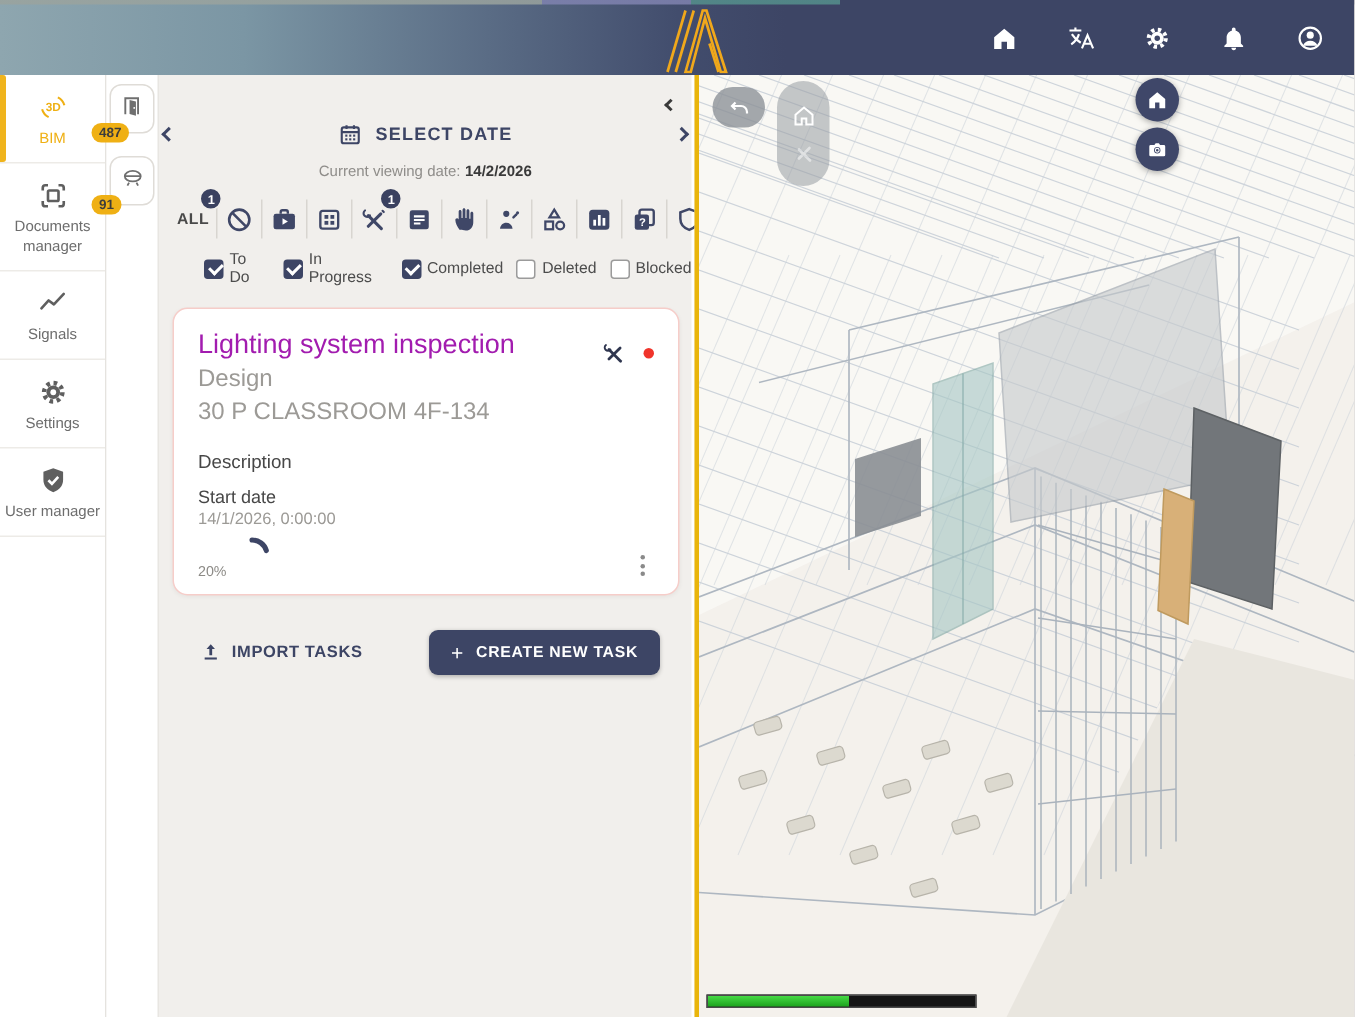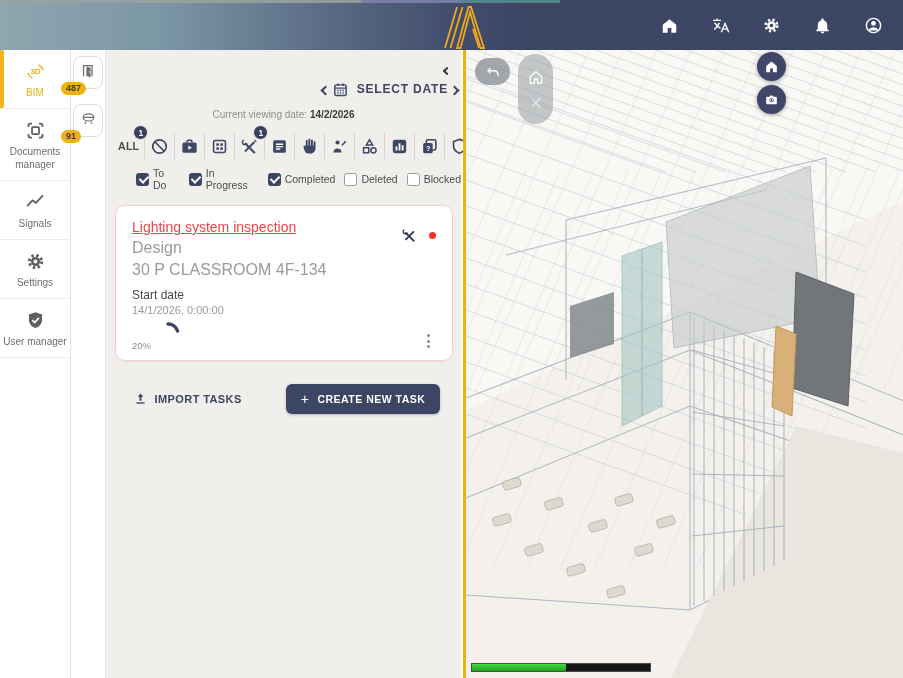--- a/index.html
+++ b/index.html
@@ -34,21 +34,21 @@
   .tool-badge{position:absolute;left:-13px;bottom:-7px;background:#EFB014;color:#3c3c3c;font-size:9px;font-weight:bold;
     border-radius:9px;padding:2px 5px;line-height:1;}
 
   
   .task-panel{position:absolute;top:50px;left:106px;width:357px;bottom:0;background:#f1efec;border-right:2px solid #fff;}
   .chev{display:inline-block;width:7px;height:7px;border-left:2px solid #3d4565;border-bottom:2px solid #3d4565;}
   .chev.left{transform:rotate(45deg);}
   .chev.right{transform:rotate(225deg);}
   .collapse-btn{position:absolute;top:8px;right:9px;cursor:pointer;padding:2px;}
   .collapse-btn .chev{width:6px;height:6px;border-color:#3a3a3a;}
-  .date-row{margin-top:27px;display:flex;justify-content:flex-end;align-items:center;}
+  .date-row{margin-top:27px;display:flex;justify-content:space-between;align-items:center;gap:15px;}
   .date-row .nav{cursor:pointer;padding:3px;}
   .date-main{display:flex;align-items:center;gap:8px;cursor:pointer;}
   .date-main svg{width:17px;height:17px;color:#3d4565;}
   .date-label{font-size:12px;font-weight:bold;letter-spacing:.8px;color:#3d4565;}
   .current-date{text-align:center;font-size:10px;color:#8f8d8a;margin-top:8px;}
   .current-date b{color:#3a3a3a;margin-left:3px;}
 
   .filter-bar{display:flex;align-items:center;margin:13px 2px 0 7px;}
   .f-item{position:relative;height:26px;display:flex;align-items:center;justify-content:center;
     padding:0 5px;border-right:1px solid #d8d5d0;color:#3F4767;cursor:pointer;}
@@ -61,21 +61,21 @@
   .status-row{display:flex;gap:9px;margin:8px 0 0 30px;align-items:center;}
   .status-item{display:flex;align-items:center;gap:4px;font-size:10.5px;color:#4c4c4c;cursor:pointer;}
   .cb{width:13px;height:13px;border-radius:2.5px;position:relative;border:1.5px solid #9b9b9b;background:#fff;flex:none;}
   .cb.checked{background:#3d4565;border-color:#3d4565;}
   .cb.checked::after{content:'';position:absolute;left:3.5px;top:0.5px;width:4px;height:7px;
     border:solid #fff;border-width:0 2px 2px 0;transform:rotate(45deg);}
 
   .task-card{margin:14px 8px 0 9px;background:#fff;border:1.5px solid #f6cdc9;border-radius:10px;
     padding:13px 16px 8px;box-shadow:0 1px 3px rgba(0,0,0,.05);cursor:pointer;}
   .card-head{display:flex;justify-content:space-between;align-items:flex-start;}
-  .card-title{font-size:14px;color:#ef4444;text-decoration:underline;}
+  .card-title{font-size:18px;color:#a21caf;}
   .card-sub{font-size:16px;color:#9c9a96;margin-top:4px;}
   .card-status{display:flex;align-items:center;gap:11px;margin-top:8px;}
   .card-status svg{width:17px;height:17px;color:#2f364f;}
   .dot{width:7px;height:7px;border-radius:50%;background:#F0342B;}
   .card-desc{font-size:12.5px;color:#474747;margin-top:17px;}
   .card-start{font-size:12px;color:#474747;margin-top:9px;}
   .card-start-val{font-size:11px;color:#9c9a96;margin-top:2px;}
   .card-foot{display:flex;justify-content:space-between;align-items:flex-end;margin-top:4px;}
   .progress-wrap{position:relative;width:50px;height:32px;}
   .progress-wrap svg{position:absolute;right:0;top:0;}
@@ -376,20 +376,21 @@
         </div>
         <div class="card-status">
           <svg viewBox="0 0 24 24" fill="none" stroke="currentColor" stroke-width="2.6" stroke-linecap="round">
             <path d="M7 8.5 18 19.5"></path>
               <path d="M17.5 7 7 17.5"></path>
               <path d="M4.2 4.2a3 3 0 1 0 4.2 4.2" stroke-width="1.8"></path>
           </svg>
           <span class="dot"></span>
         </div>
       </div>
+      <div class="card-desc">Description</div>
       <div class="card-start">Start date</div>
       <div class="card-start-val">14/1/2026, 0:00:00</div>
       <div class="card-foot">
         <div class="progress-wrap">
           <svg width="30" height="28" viewBox="0 0 30 28">
             <circle id="arc-fg" cx="16" cy="14" r="10" fill="none" stroke="#3d4565" stroke-width="3.4" stroke-linecap="round" transform="rotate(-90 16 14)" stroke-dasharray="12.57 62.83"></circle>
           </svg>
           <span class="progress-label">20%</span>
         </div>
         <span class="kebab">

